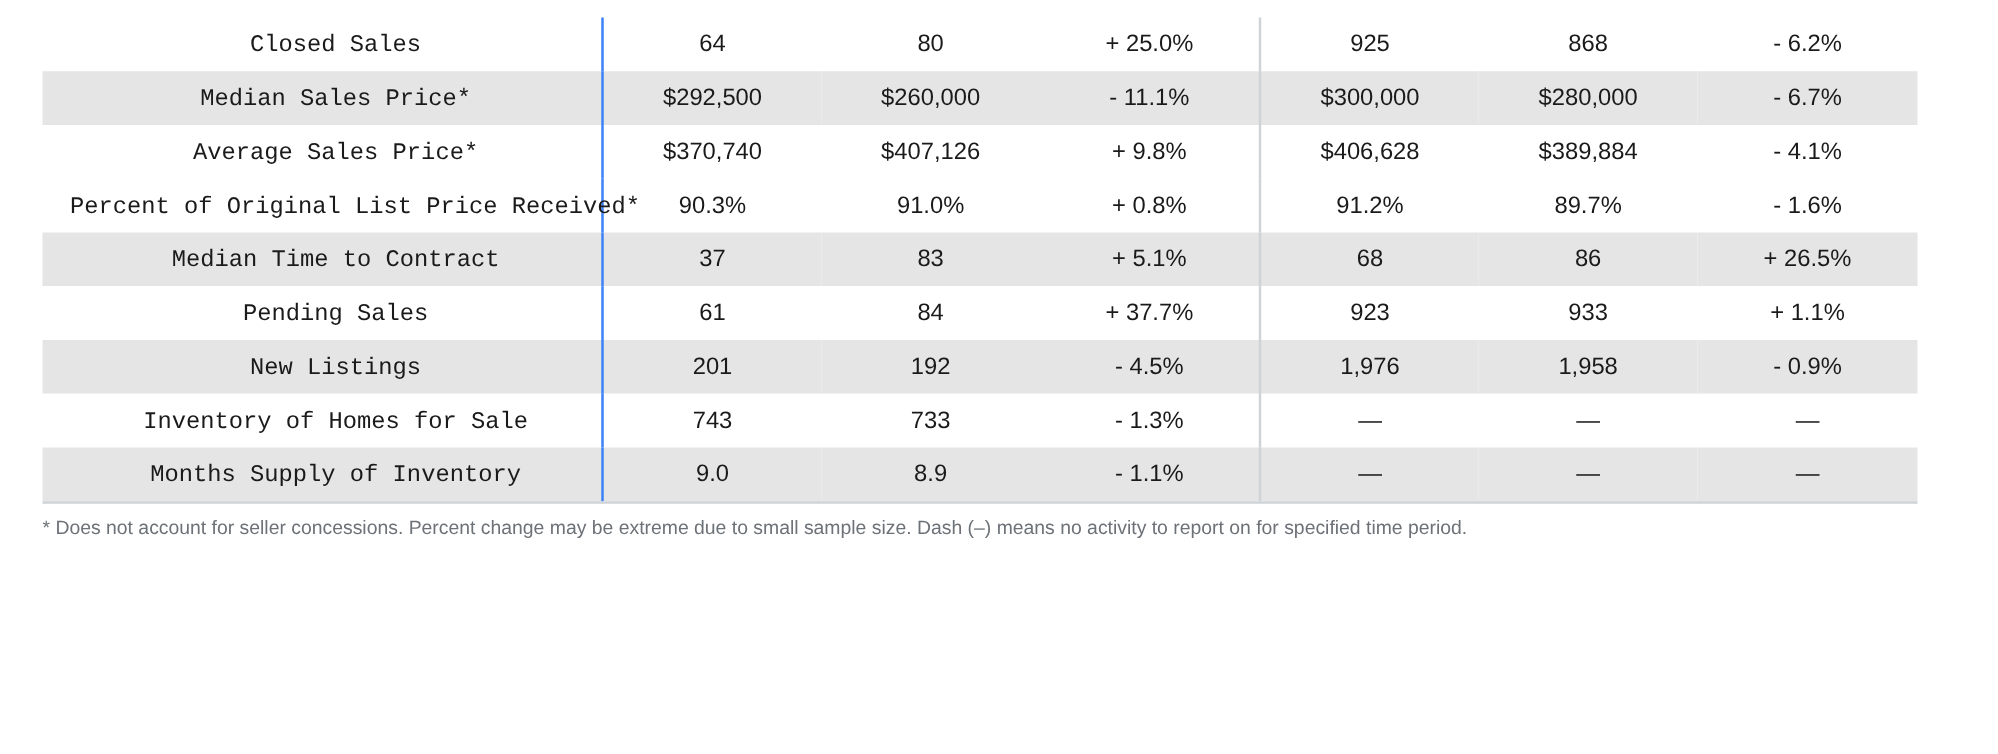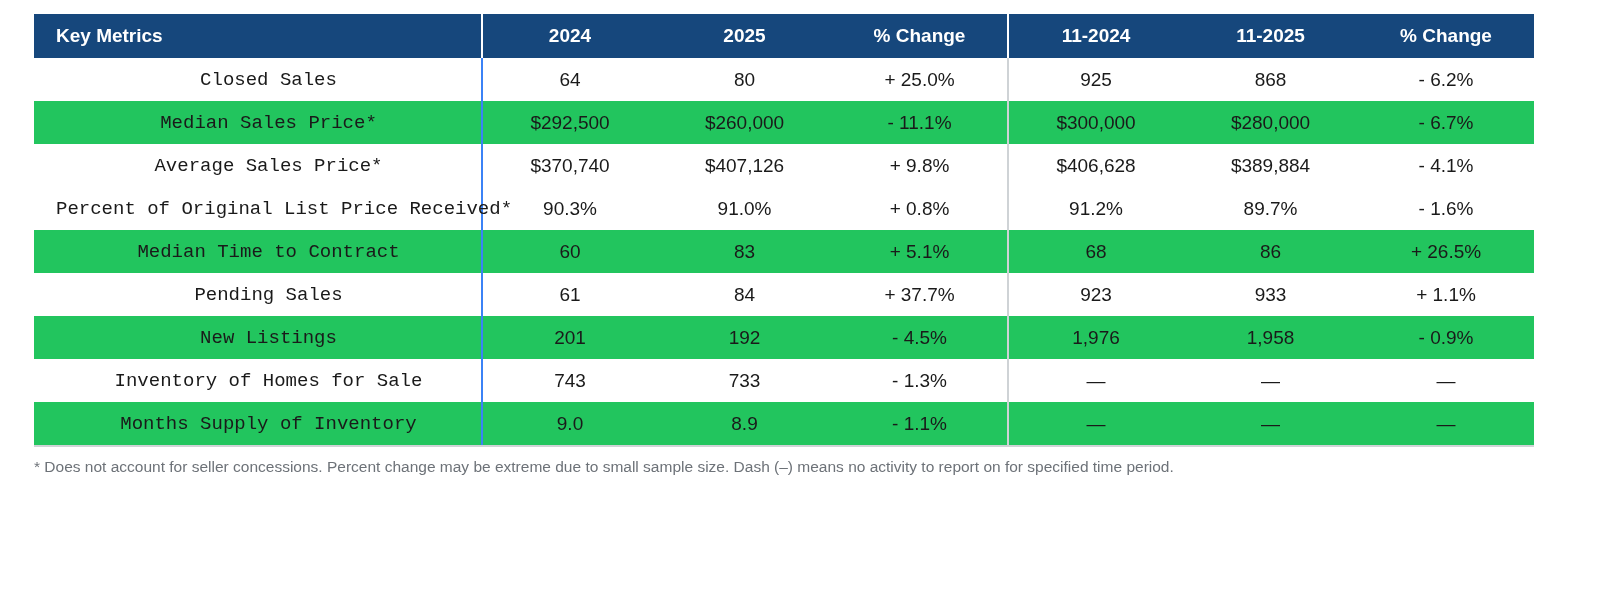--- a/index.html
+++ b/index.html
@@ -85,21 +85,21 @@
 
   
   tbody tr td {
     height: 43px;
     font-size: 19px;
     padding: 0;
     border: 0;
     color: #1a1a1a;
   }
   tbody tr.odd td { background: #ffffff; }
-  tbody tr.even td { background: #22c55e; }
+  tbody tr.even td { background: #e5e5e5; }
   td.metric {
     text-align: center;
     padding-left: 22px;
     white-space: nowrap;
     font-size: 19px;
     font-family: Liberation Mono, monospace;
   }
   td.val {
     text-align: center;
     white-space: nowrap;
@@ -139,29 +139,20 @@
       <col class="c-num">
       <col class="c-num">
       <col class="c-pct">
       <col class="c-num">
       <col class="c-num">
       <col class="c-pct">
     </colgroup>
 
     <thead>
 
-      <tr class="head-row">
-        <th class="h-metric">Key Metrics</th>
-        <th class="sep-left">2024</th>
-        <th>2025</th>
-        <th class="sep-right">% Change</th>
-        <th>11-2024</th>
-        <th>11-2025</th>
-        <th>% Change</th>
-      </tr>
     </thead>
 
     <tbody>
       <tr class="odd">
         <td class="metric">Closed Sales</td>
         <td class="val vline-l">64</td>
         <td class="val cur">80</td>
         <td class="val vline-r">+ 25.0%</td>
         <td class="val">925</td>
         <td class="val cur">868</td>
@@ -189,21 +180,21 @@
         <td class="metric">Percent of Original List Price Received*</td>
         <td class="val vline-l">90.3%</td>
         <td class="val cur">91.0%</td>
         <td class="val vline-r">+ 0.8%</td>
         <td class="val">91.2%</td>
         <td class="val cur">89.7%</td>
         <td class="val">- 1.6%</td>
       </tr>
       <tr class="even">
         <td class="metric">Median Time to Contract</td>
-        <td class="val vline-l">60</td>
+        <td class="val vline-l">37</td>
         <td class="val cur">83</td>
         <td class="val vline-r">+ 5.1%</td>
         <td class="val">68</td>
         <td class="val cur">86</td>
         <td class="val">+ 26.5%</td>
       </tr>
       <tr class="odd">
         <td class="metric">Pending Sales</td>
         <td class="val vline-l">61</td>
         <td class="val cur">84</td>

